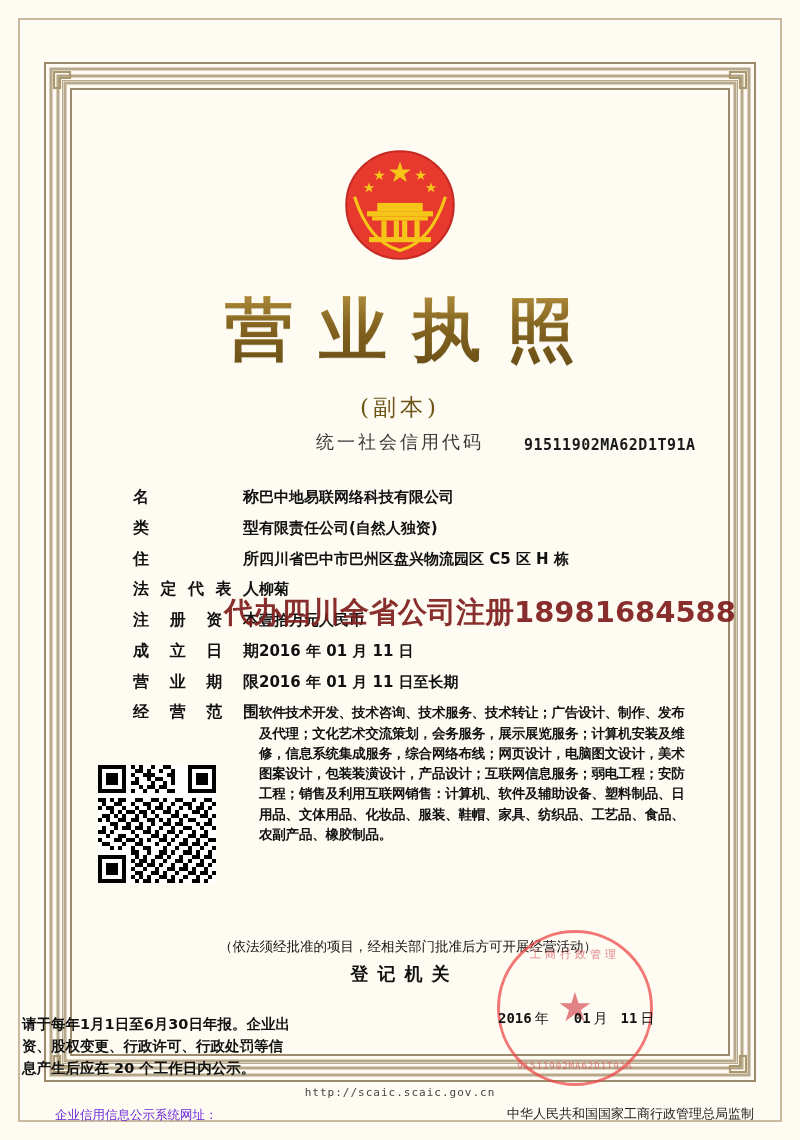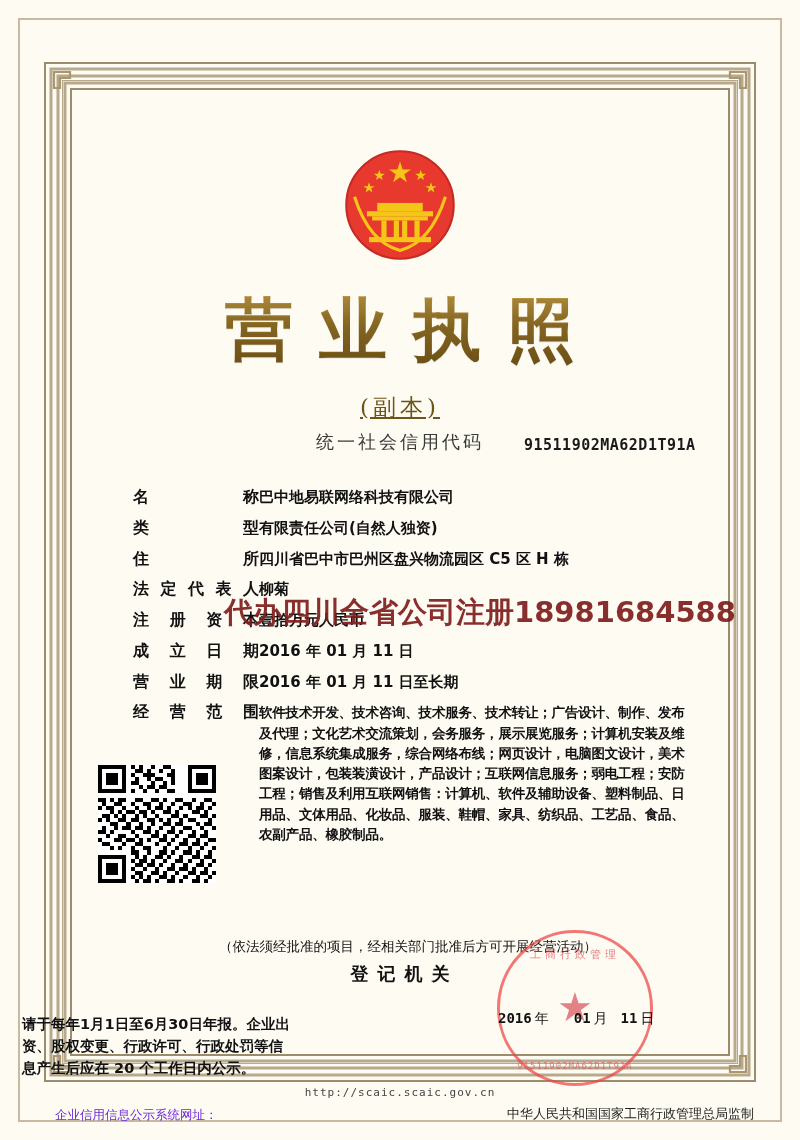--- a/index.html
+++ b/index.html
@@ -78,21 +78,20 @@
   .subtitle {
     position: absolute;
     top: 392px;
     left: 0;
     width: 800px;
     text-align: center;
     font-family: "DejaVu Serif", serif;
     font-size: 23px;
     color: #6d5417;
     letter-spacing: 4px;
-    text-decoration: underline;
   }
   .credit-label {
     position: absolute;
     top: 430px;
     left: 0;
     width: 800px;
     text-align: center;
     font-family: "DejaVu Sans", sans-serif;
     font-size: 18px;
     letter-spacing: 3px;

